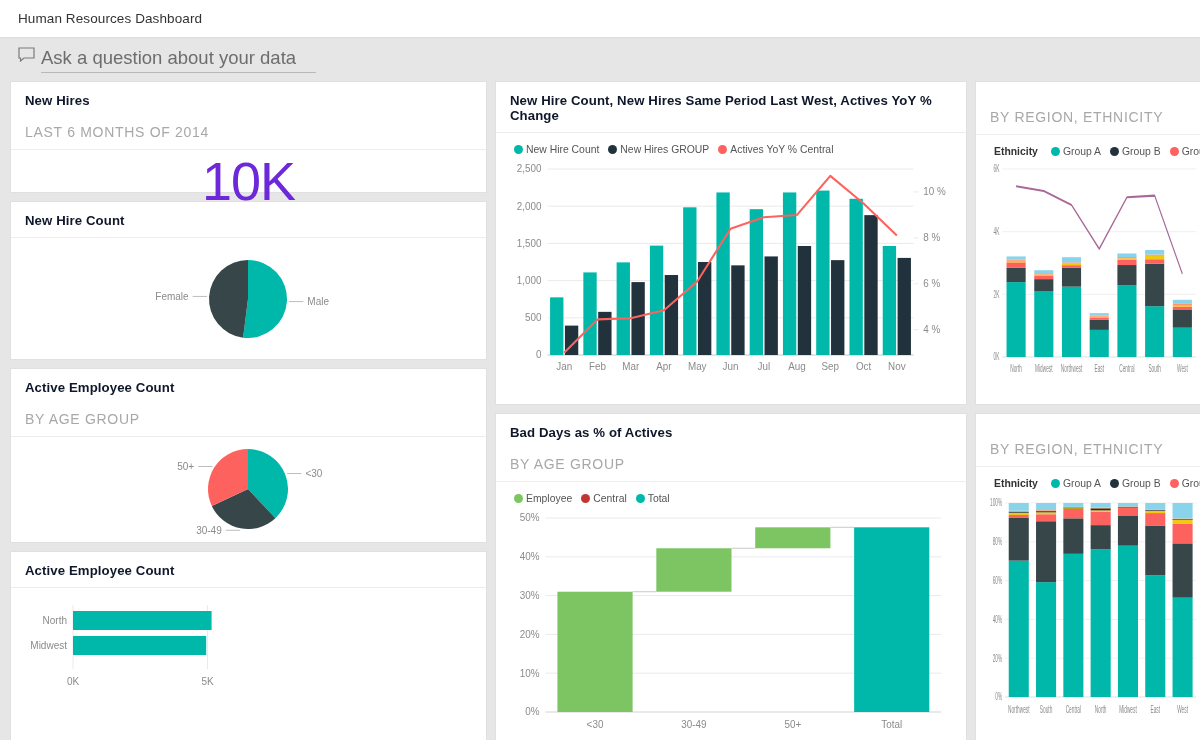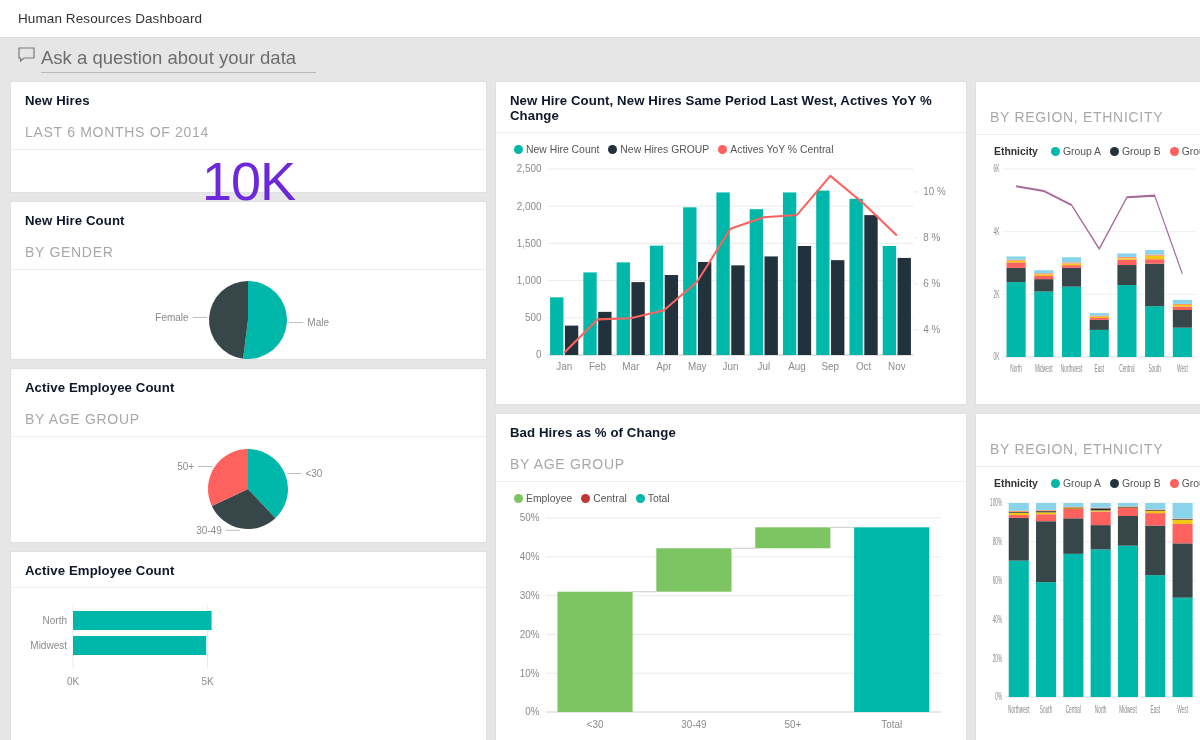--- a/index.html
+++ b/index.html
@@ -257,21 +257,20 @@
         <div class="tile-sub">LAST 6 MONTHS OF 2014</div>
       </div>
       <div class="kpi">
         <div class="kpi-value">10K</div>
       </div>
     </div>
 
     <div class="tile" style="height:157px">
       <div class="tile-head">
         <div class="tile-title">New Hire Count</div>
-        <div class="tile-sub">BY GENDER</div>
       </div>
       <div class="pie-wrap">
         <svg id="svg-pie-gender" width="225" height="100">
             <path d="M112,50 L112,11 A39,39 0 1 1 107.11200389099213,88.69247335126462 Z" fill="#00b8aa"></path>
             <line x1="152.91909586555914" y1="52.574411300701854" x2="167.31909586555915" y2="52.574411300701854" stroke="#bdbdbd" stroke-width="1"></line>
             <text x="171.31909586555915" y="56.074411300701854" text-anchor="start" class="axlabel">Male</text>
             <path d="M112,50 L107.11200389099213,88.69247335126462 A39,39 0 0 1 111.99999999999999,11 Z" fill="#374649"></path>
             <line x1="71.08090413444086" y1="47.42558869929815" x2="56.68090413444086" y2="47.42558869929815" stroke="#bdbdbd" stroke-width="1"></line>
             <text x="52.68090413444086" y="50.92558869929815" text-anchor="end" class="axlabel">Female</text>
           </svg>
@@ -312,21 +311,21 @@
             <text x="46" y="27" text-anchor="end" class="axlabel">North</text>
             <rect x="52" y="39" width="133.20000000000002" height="19" fill="#00b8aa"></rect>
             <text x="46" y="52" text-anchor="end" class="axlabel">Midwest</text>
           </svg>
       </div>
     </div>
   </div>
 
   <div class="tile">
     <div class="tile-head">
-      <div class="tile-title">Bad Hires as % of Change</div>
+      <div class="tile-title">Bad Days as % of Actives</div>
       <div class="tile-sub">BY AGE GROUP</div>
     </div>
     <div class="tile-body">
       <div class="legend">
         <span class="legend-item">
             <span class="dot" style="background:#7dc462"></span>
             <span>Employee</span>
           </span>
         <span class="legend-item">
             <span class="dot" style="background:#c23531"></span>

